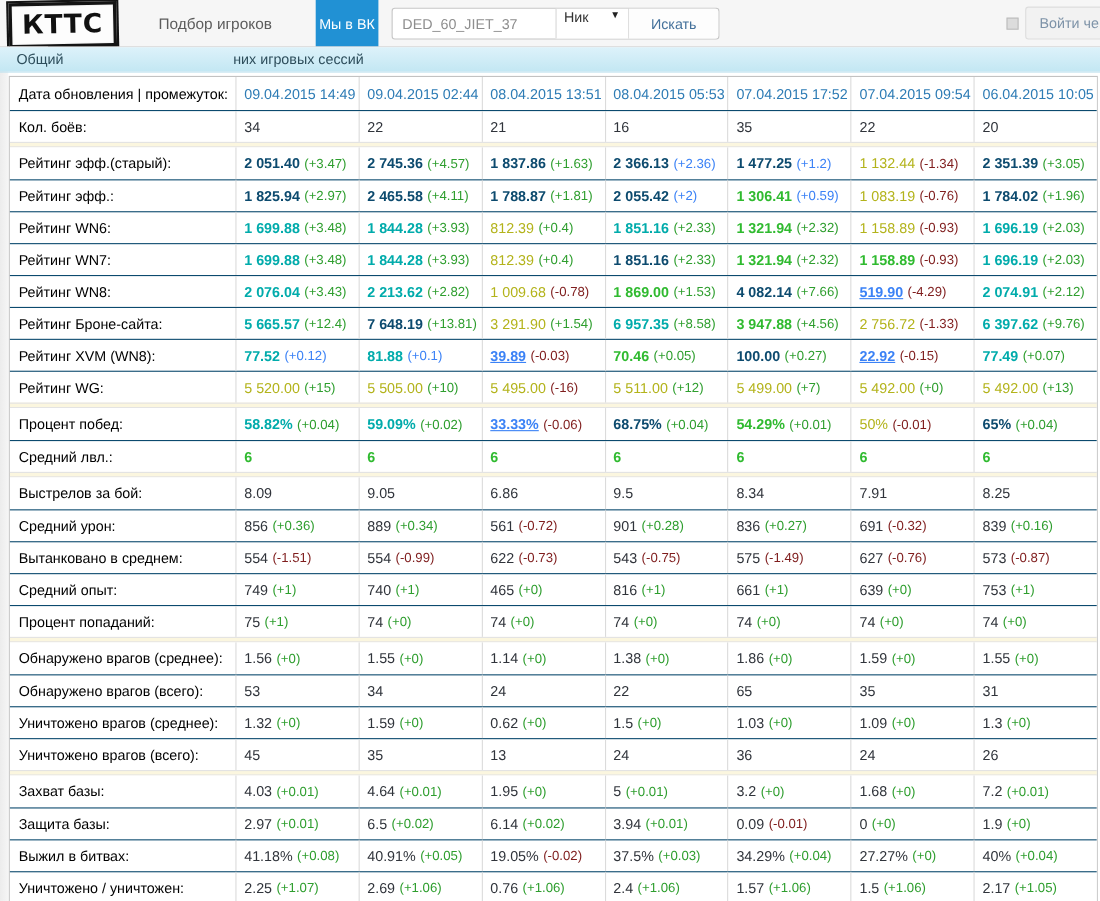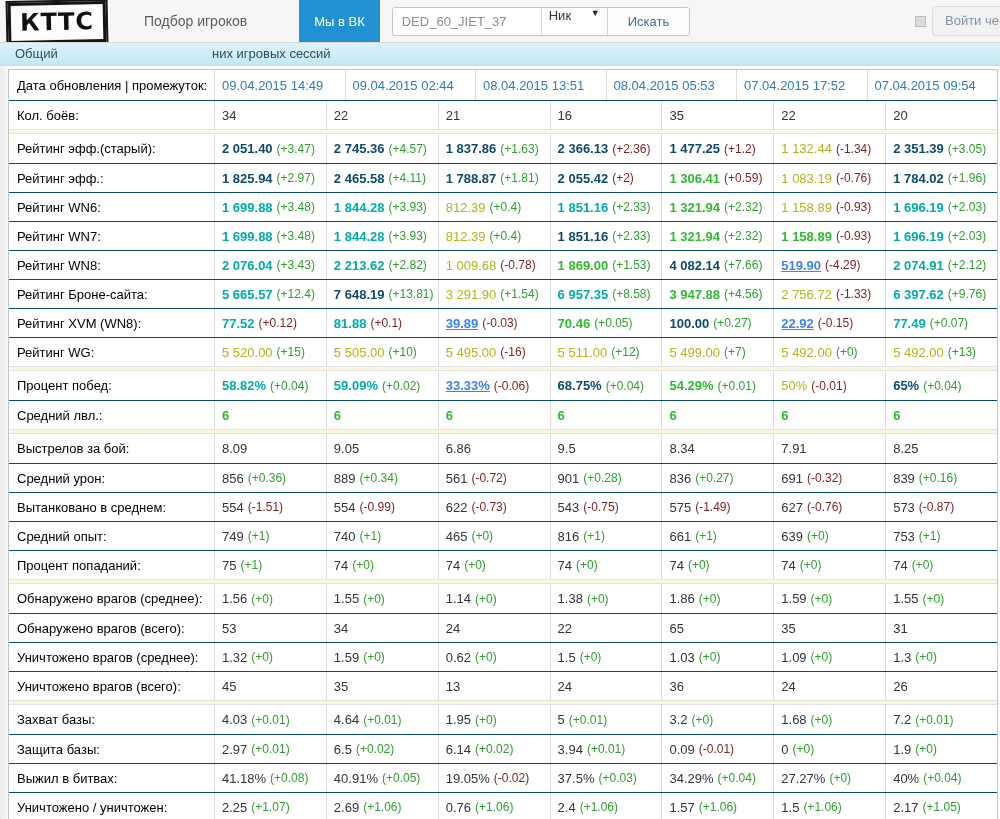--- a/index.html
+++ b/index.html
@@ -9,22 +9,22 @@
           background:linear-gradient(to right,#ECECEC 0px,#F5F5F5 7px,#ffffff 8px); }
 
   
   .topbar { height:43px; background:#F6F6F6; border-bottom:1px solid #D9D9D9;
             display:flex; align-items:center; position:relative; overflow:hidden; }
   .logo { margin:2px 0 0 8px; padding:3px 9px 4px 9px; border:3px solid #141414;
           box-shadow:0 0 0 1px #F6F6F6 inset, 0 0 0 2px #141414;
           font-family:"DejaVu Sans", sans-serif; font-weight:bold; font-size:24px;
           letter-spacing:1px; color:#111; transform:rotate(-1.2deg); background:#FDFDFD; }
   .nav-link { margin-left:38px; font-size:14px; color:#5C5C5C; cursor:pointer; }
-  .vk-btn { margin-left:52px; height:43px; display:flex; align-items:center;
-            padding:0 15px; background:#2191D4; color:#fff; font-size:13px; cursor:pointer; }
+  .vk-btn { margin-left:40px; height:43px; display:flex; align-items:center;
+            padding:0 3px; background:#2191D4; color:#fff; font-size:13px; cursor:pointer; }
   .search-group { margin-left:12px; height:29px; display:flex; align-items:stretch;
                   border:1px solid #C6C6C6; border-radius:3px; background:#fff; }
   .search-input { width:148px; border:none; outline:none; padding:0 9px;
                   font-size:13px; color:#8E8E8E; font-family:inherit; background:transparent; }
   .nick-select { width:66px; border-left:1px solid #D8D8D8; display:flex;
                  justify-content:space-between; padding:0 7px;
                  font-size:13px; color:#333; cursor:pointer; background:#fff; }
   .nick-select .arr { font-size:9px; color:#222; }
   .search-btn { border:none; border-left:1px solid #D8D8D8; background:#FDFDFD;
                 padding:0 20px; font-size:13px; color:#44719B; cursor:pointer;
@@ -51,21 +51,21 @@
          white-space:nowrap; overflow:hidden; }
   .cell { flex:1 1 0; border-left:1px solid #DBDBDB; padding-left:7px;
           height:100%; display:flex; align-items:center; white-space:nowrap; overflow:hidden; }
   .val { font-size:13px; }
   .delta { font-size:12px; margin-left:4px; }
   .c-purple,.c-teal,.c-green,.c-red { font-weight:bold; }
   .dates-row .val { font-weight:normal; cursor:pointer; }
   .sep { height:5px; background:#FBF6DF; border-top:1px solid #E3E3E3;
          border-bottom:1px solid #E3E3E3; }
 </style>
-<style>.c-purple{color:#0c4a6e;}.c-teal{color:#00ABAB;}.c-green{color:#2FBA2F;}.c-olive{color:#B3B31B;}.c-red{color:#3b82f6;text-decoration:underline;}.c-dark{color:#30343B;}.c-date{color:#2E7CB5;}.d-green{color:#2E9E2E;}.d-red{color:#7f1d1d;}.d-teal{color:#7f1d1d;}</style></head>
+<style>.c-purple{color:#0c4a6e;}.c-teal{color:#00ABAB;}.c-green{color:#2FBA2F;}.c-olive{color:#B3B31B;}.c-red{color:#3b82f6;text-decoration:underline;}.c-dark{color:#30343B;}.c-date{color:#2E7CB5;}.d-green{color:#2E9E2E;}.d-red{color:#7f1d1d;}.d-teal{color:#3b82f6;}</style></head>
 <body>
 
 <div class="page">
 
   <div class="topbar">
     <div class="logo">КТТС</div>
     <div class="nav-link">Подбор игроков</div>
     <div class="vk-btn">Мы в ВК</div>
     <div class="search-group">
       <input class="search-input" type="text" value="DED_60_JIET_37" style="">
@@ -100,20 +100,23 @@
         </div>
         <div class="cell">
           <span class="val c-date">08.04.2015 05:53</span>
         </div>
         <div class="cell">
           <span class="val c-date">07.04.2015 17:52</span>
         </div>
         <div class="cell">
           <span class="val c-date">07.04.2015 09:54</span>
         </div>
+        <div class="cell">
+          <span class="val c-date">06.04.2015 10:05</span>
+        </div>
       </div>
       <div class="row">
         <div class="lab">Кол. боёв:</div>
         <div class="cell">
           <span class="val c-dark">34</span>
         </div>
         <div class="cell">
           <span class="val c-dark">22</span>
         </div>
         <div class="cell">

